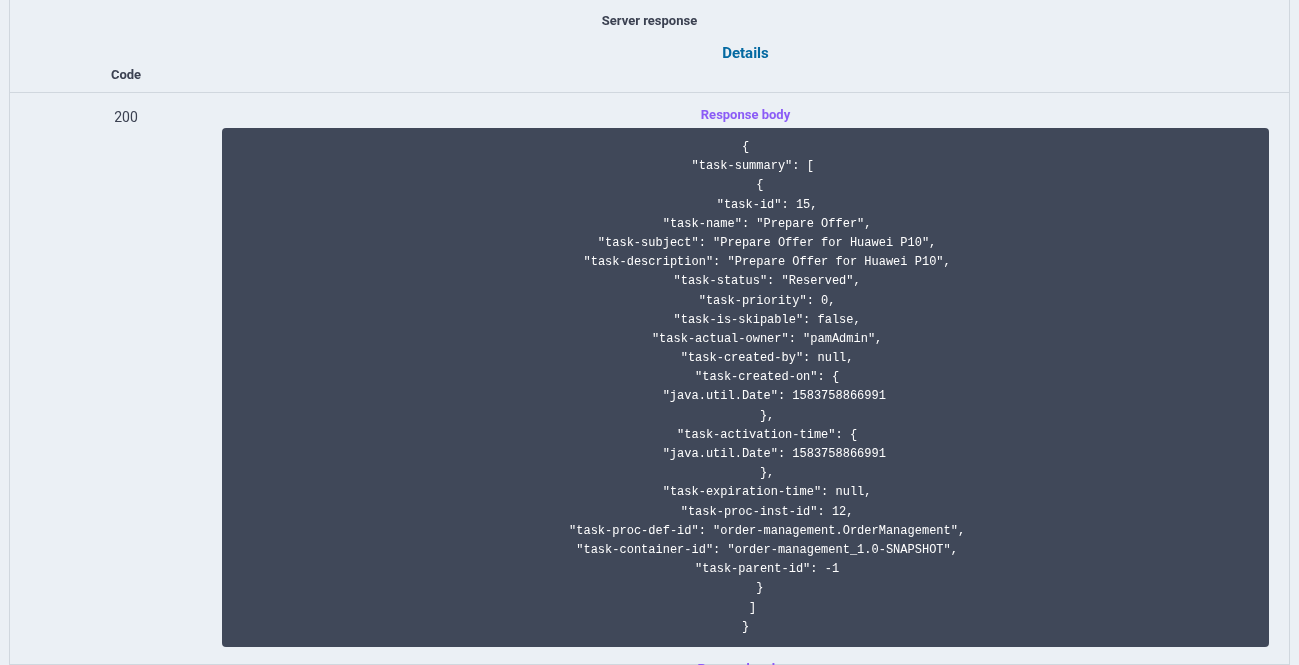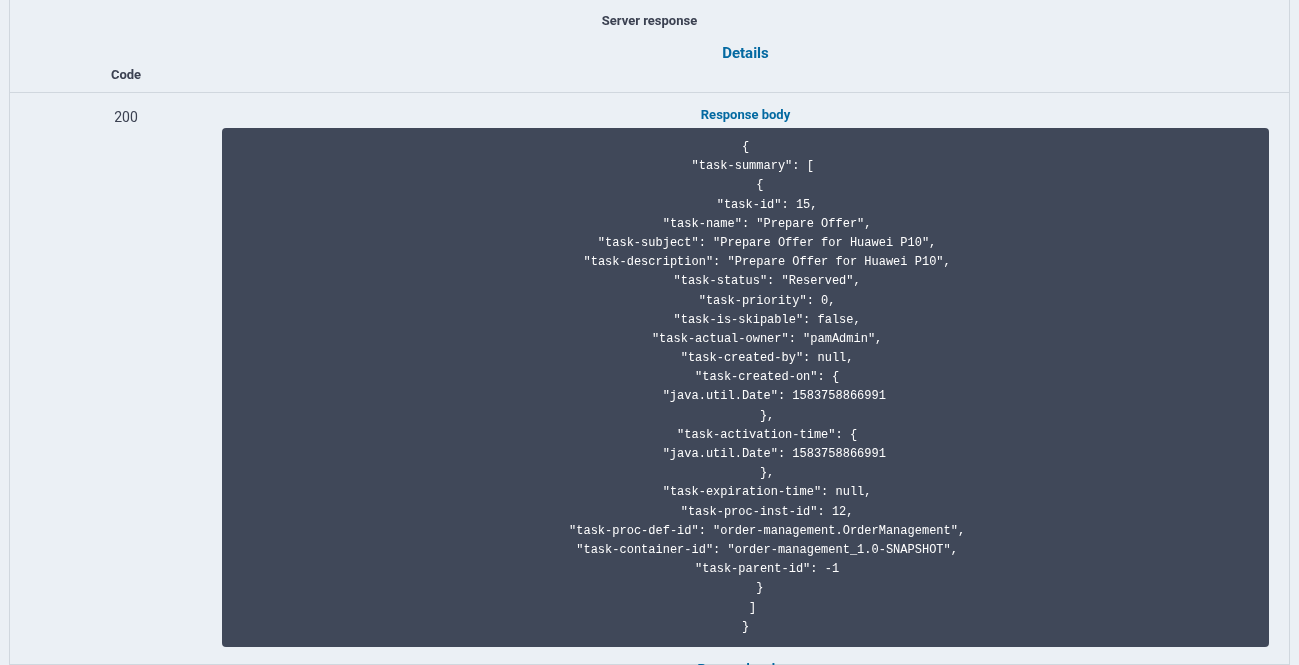--- a/index.html
+++ b/index.html
@@ -57,21 +57,21 @@
       font-size: 14px;
       color: #3b4151;
       padding-top: 2px;
     }
     .details-content {
       flex: 1;
     }
     .subsection-title {
       font-size: 13px;
       font-weight: 700;
-      color: #0369a1;
+      color: #8b5cf6;
       margin-bottom: 6px;
     }
     .code-block {
       background: #404859;
       color: #ffffff;
       border-radius: 4px;
       padding: 10px 12px;
       font-family: "Courier New", Courier, monospace;
       font-size: 12px;
       line-height: 1.6;

